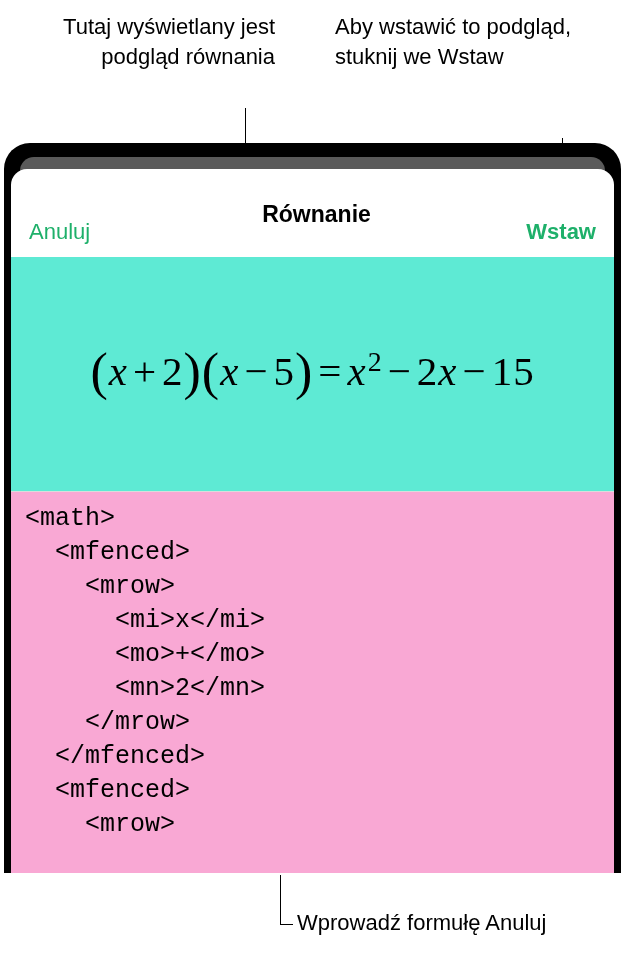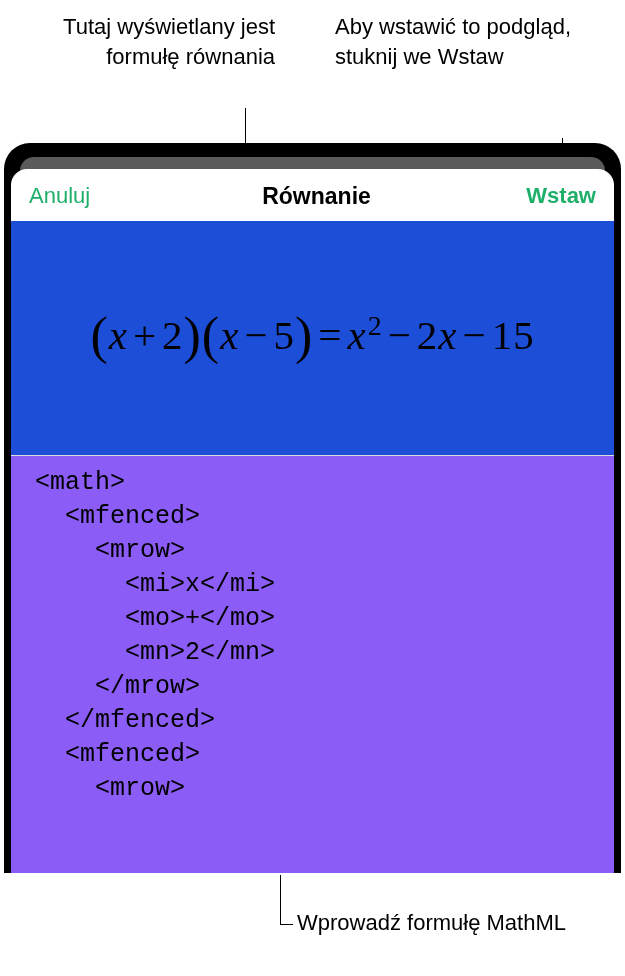--- a/index.html
+++ b/index.html
@@ -114,31 +114,32 @@
       pointer-events: none;
     }
     .header-btn {
       font-size: 22px;
       color: #1eb06a;
       background: none;
       border: none;
       cursor: pointer;
       z-index: 2;
       position: relative;
+      margin-top: 36px;
     }
     .insert-btn {
       font-weight: 600;
     }
     .preview-area {
       flex: 0 0 auto;
       display: flex;
       align-items: center;
       justify-content: center;
       padding: 85px 6px 90px 6px;
-      background: #1d4ed8;
+      background: #5eead4;
     }
     .equation-preview {
       font-family: Georgia, "Times New Roman", serif;
       font-size: 41px;
       font-style: italic;
       color: #000;
       white-space: nowrap;
       letter-spacing: 1px;
     }
     .equation-preview .paren {
@@ -155,37 +156,37 @@
       font-style: normal;
     }
     .equation-preview sup {
       font-size: 28px;
       font-style: normal;
       vertical-align: 14px;
       margin-left: 1px;
     }
     .code-area {
       flex: 1;
-      background: #8b5cf6;
+      background: #f9a8d4;
       border-top: 1px solid #dcdcdc;
-      padding: 10px 14px 0 24px;
+      padding: 10px 14px 0 14px;
       font-family: "Menlo", "Courier New", monospace;
       font-size: 25px;
       line-height: 1.36;
       color: #000;
       white-space: pre;
       overflow: hidden;
     }
   </style>
 </head>
 <body>
 
-<div class="callout callout-left">Tutaj wyświetlany jest formułę równania</div>
+<div class="callout callout-left">Tutaj wyświetlany jest podgląd równania</div>
 <div class="callout callout-right">Aby wstawić to podgląd, stuknij we Wstaw</div>
-<div class="callout callout-bottom">Wprowadź formułę MathML</div>
+<div class="callout callout-bottom">Wprowadź formułę Anuluj</div>
 
 <div class="callout-line line-left-v"></div>
 <div class="callout-line line-right-v"></div>
 <div class="callout-line line-bottom-v"></div>
 <div class="callout-line line-bottom-h"></div>
 
 <div class="phone-frame">
   <div class="sheet-back"></div>
   <div class="sheet">
 

